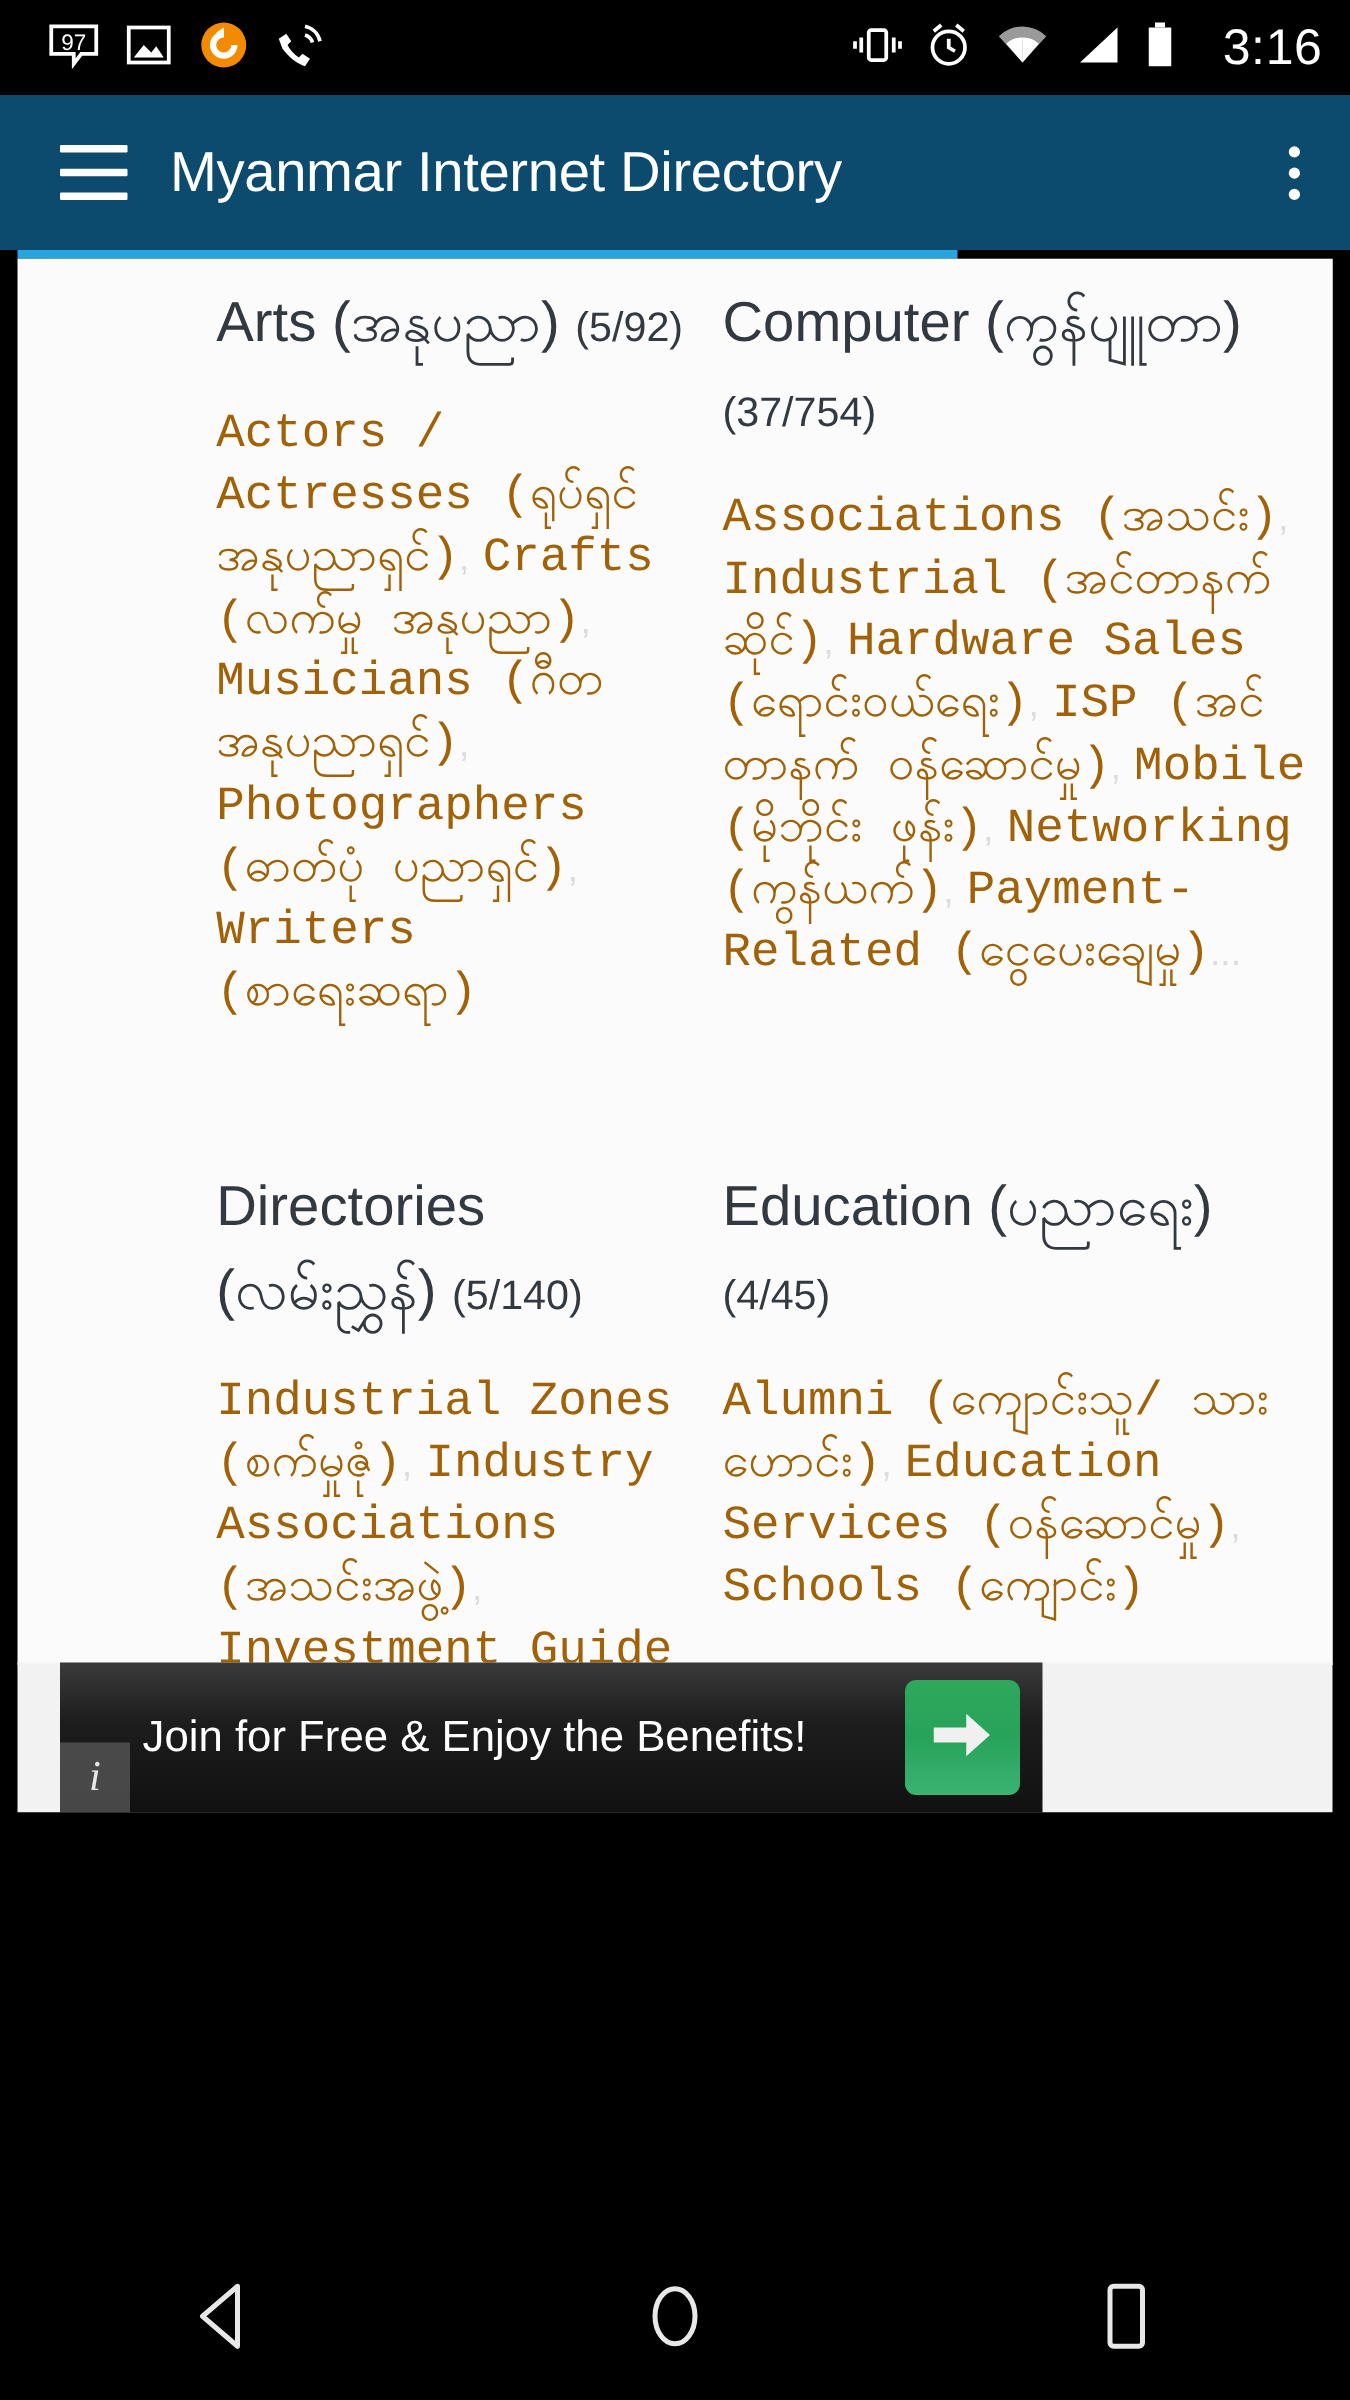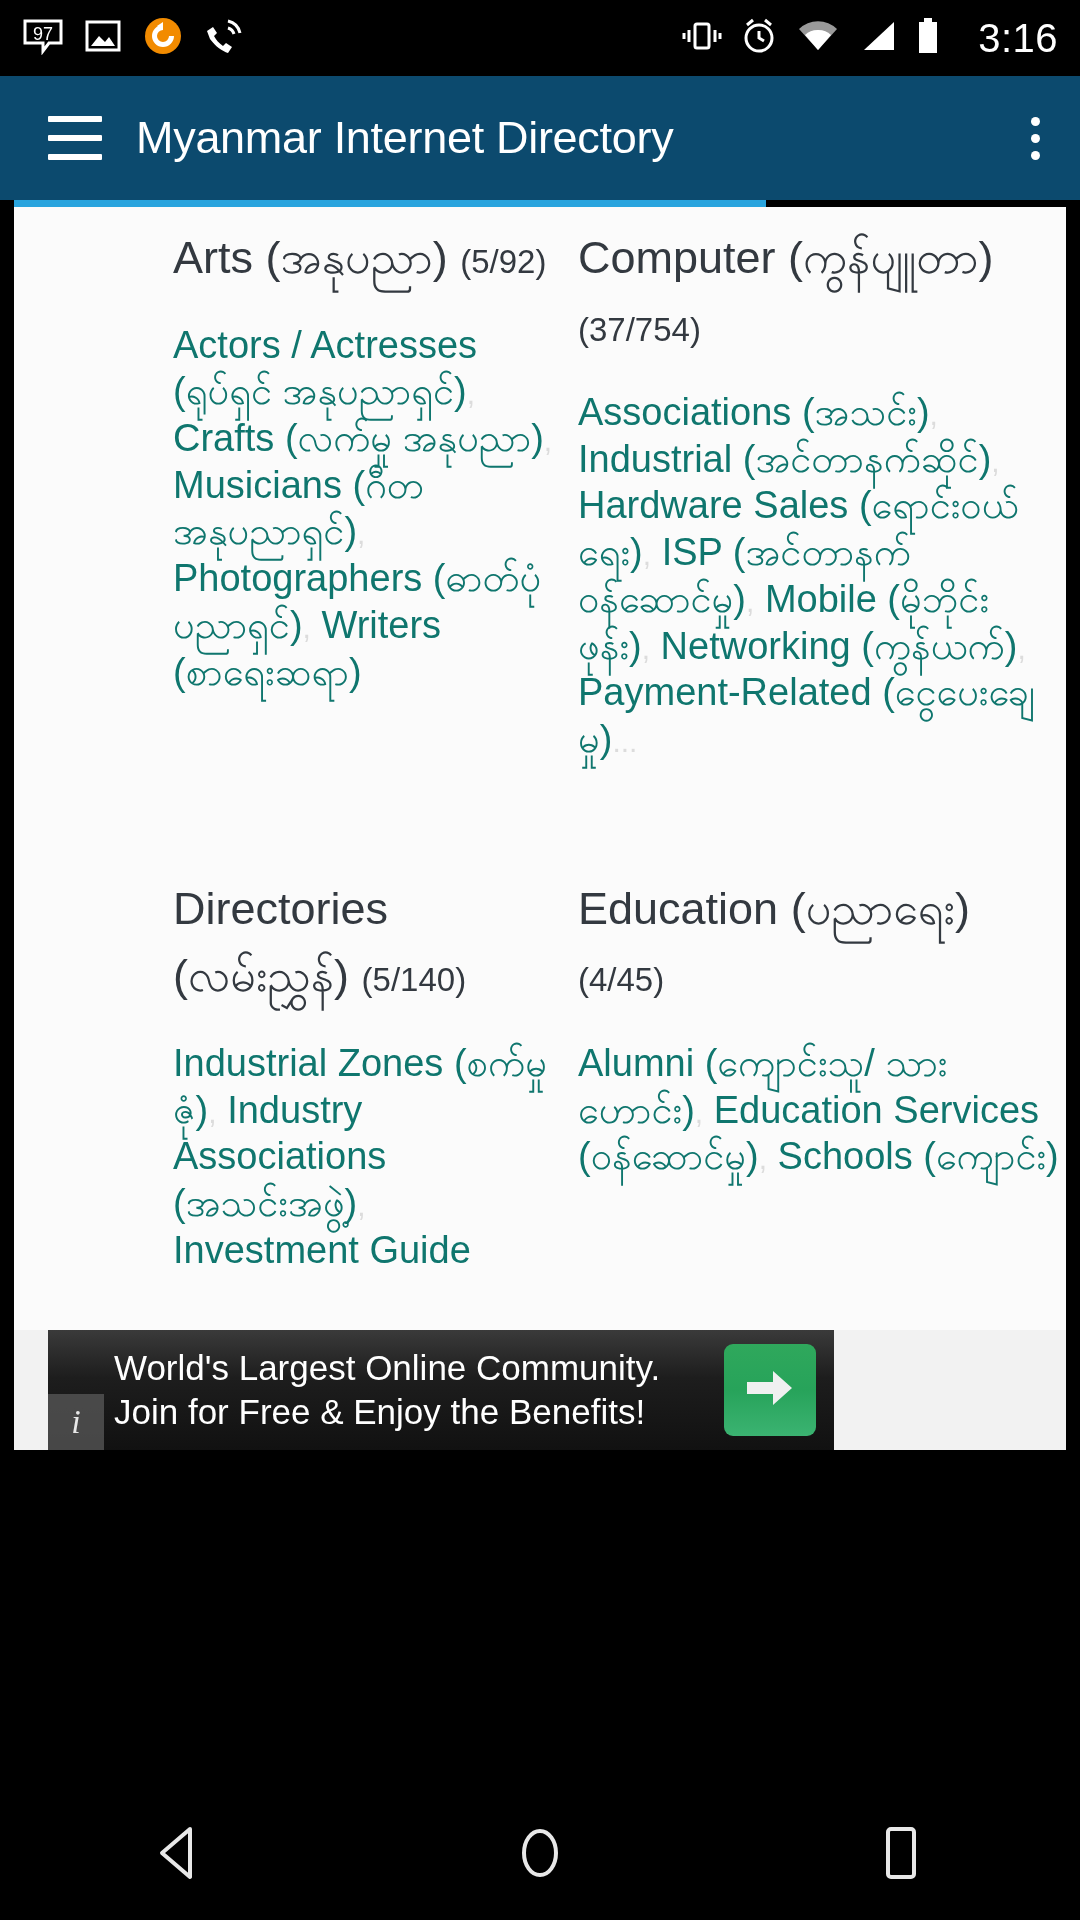--- a/index.html
+++ b/index.html
@@ -10,21 +10,21 @@
     overflow: hidden;
   }
   #screen { position: relative; width: 1080px; height: 1920px; background: #000; }
 
   
   .statusbar {
     position: absolute; top: 0; left: 0; width: 1080px; height: 76px;
     background: #000; color: #fff;
     display: flex; align-items: center;
   }
-  .sb-left { display: flex; align-items: center; gap: 20px; padding-left: 22px; }
+  .sb-left { display: flex; align-items: center; gap: 20px; padding-left: 38px; }
   .sb-right { display: flex; align-items: center; gap: 18px; margin-left: auto; padding-right: 22px; }
   .sb-ico { display: block; }
   .sb-time { font-size: 40px; font-weight: 400; letter-spacing: 0.5px; line-height: 1; margin-left: 20px; }
 
   
   .appbar {
     position: absolute; top: 76px; left: 0; width: 1080px; height: 124px;
     background: #0c4a6e; display: flex; align-items: center;
   }
   .hamburger { width: 54px; margin-left: 48px; display: flex; flex-direction: column; gap: 13px; cursor: pointer; }
@@ -59,21 +59,21 @@
   .cat-head {
     color: #333940; font-size: 45px; font-weight: 400; line-height: 1.50;
     word-break: break-word;
   }
   .cat-head .count { font-size: 33px; color: #333940; }
   .links {
     margin-top: 30px;
     color: #c4161c; font-size: 38px; line-height: 1.23;
     word-break: break-word;
   }
-  .links a { color: #0f766e; text-decoration: none; }
+  .links a { color: #a16207; text-decoration: none; font-family: Liberation Mono, monospace; }
   .sep { color: #dcdcdc; font-size: 30px; }
   .gap-block { height: 112px; }
 
   
   .ad {
     position: absolute; left: 48px; top: 1330px;
     width: 786px; height: 120px;
     background: linear-gradient(180deg,#3a3a3a 0%, #1d1d1d 40%, #111 100%);
     display: flex; align-items: center; overflow: hidden;
   }
@@ -267,21 +267,20 @@
       </div>
 
     </div>
   </div>
 
   <div class="white-strip"></div>
   <div class="gap-bottom"></div>
 
   <div class="ad">
     <div class="ad-text">
-      <div>World's Largest Online Community.</div>
       <div>Join for Free &amp; Enjoy the Benefits!</div>
     </div>
     <div class="ad-cta">
       <span>
         <svg width="54" height="46" viewBox="0 0 54 46">
           <path d="M4 17 h26 V6 l19 17 -19 17 V29 H4 Z" fill="#f0f0f0"></path>
         </svg>
       </span>
     </div>
     <div class="ad-info">

